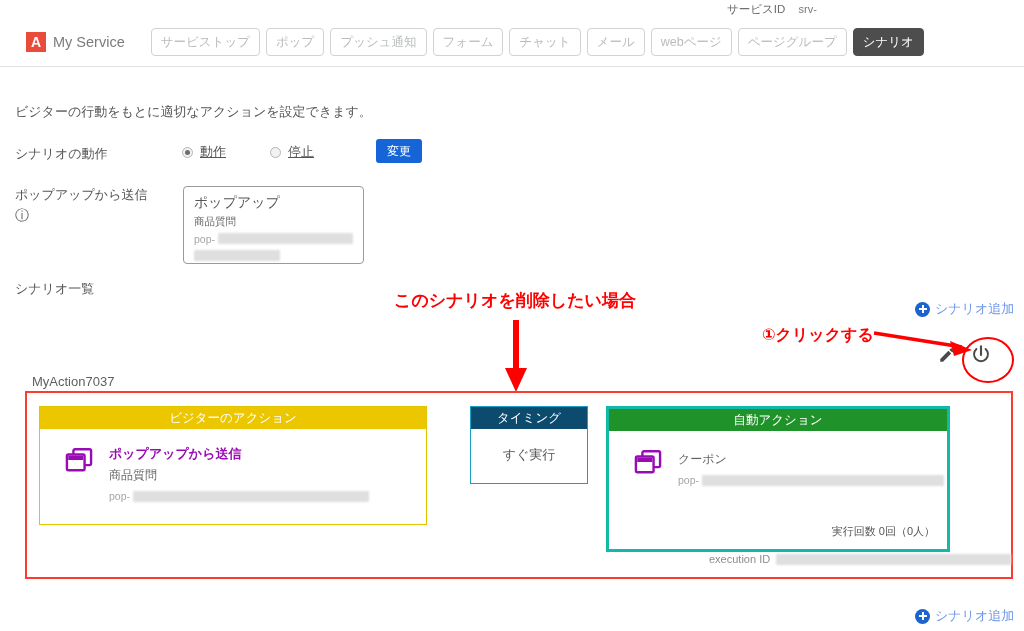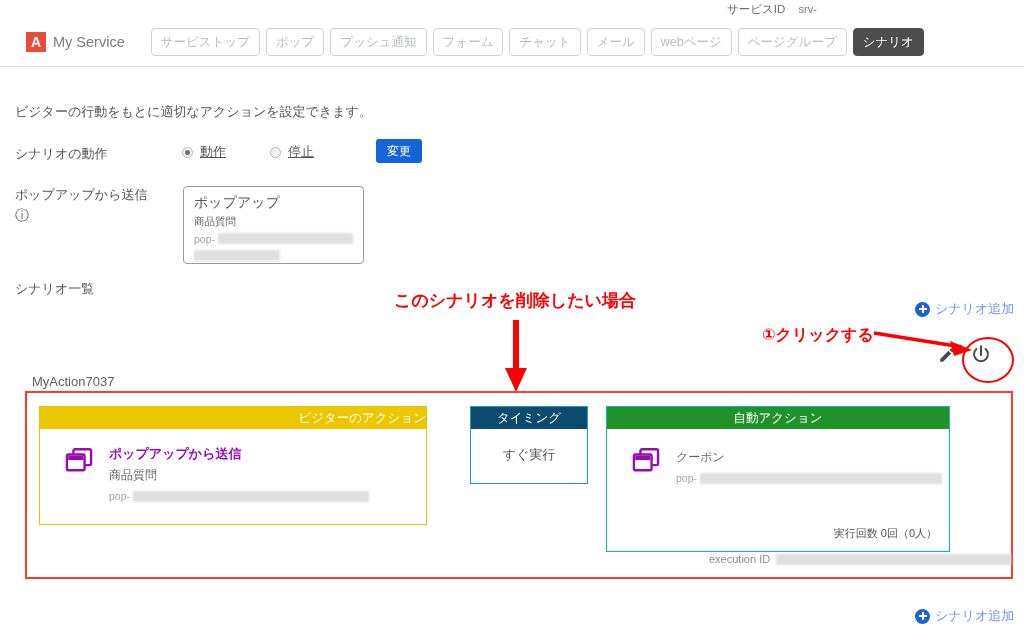--- a/index.html
+++ b/index.html
@@ -308,37 +308,37 @@
     line-height: 22px;
     height: 22px;
     font-weight: normal;
   }
   .panel-body { position: relative; height: calc(100% - 22px); }
 
   .panel-visitor {
     left: 12px; top: 13px; width: 388px; height: 119px;
     border: 1px solid #e3c400;
   }
-  .panel-visitor .panel-head { background: #ecc700; text-align: right; }
+  .panel-visitor .panel-head { background: #ecc700; }
 
   .panel-timing {
     left: 443px; top: 13px; width: 118px; height: 78px;
     border: 1px solid #1a9ec4;
   }
   .panel-timing .panel-head { background: #0c4a6e; }
   .timing-value {
     text-align: center;
     font-size: 13px;
     color: #555555;
     padding-top: 17px;
   }
 
   .panel-auto {
     left: 579px; top: 13px; width: 344px; height: 146px;
-    border: 1px solid #14b8a6;
+    border: 3px solid #14b8a6;
   }
   .panel-auto .panel-head { background: #1f9329; }
 
   .item-row {
     display: flex;
     align-items: flex-start;
     padding: 16px 0 0 25px;
   }
   .win-icon { width: 28px; height: 26px; flex: none; margin-top: 2px; }
   .item-text { margin-left: 16px; }

